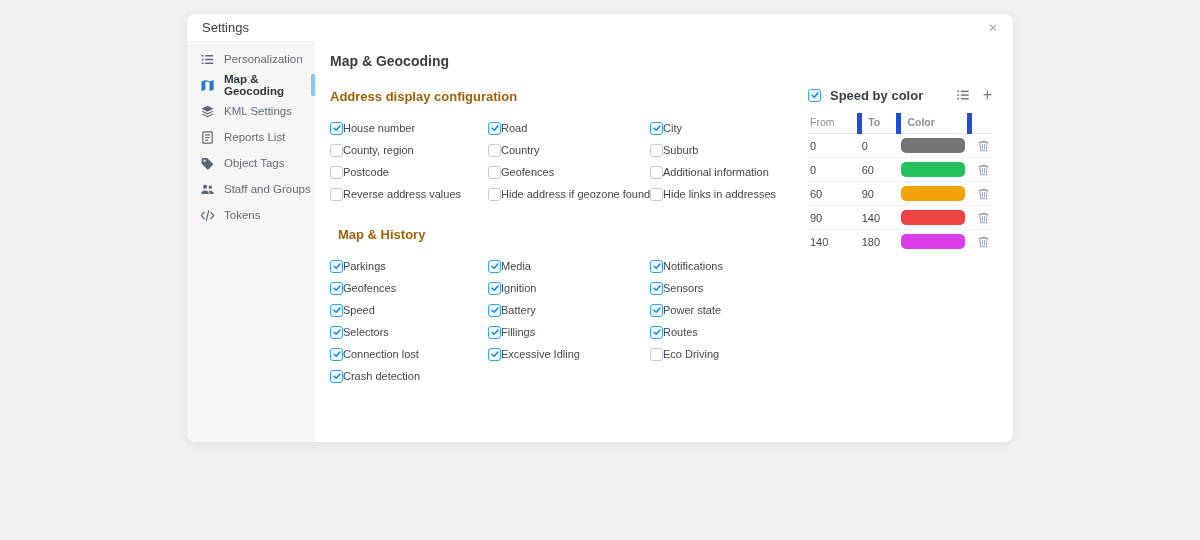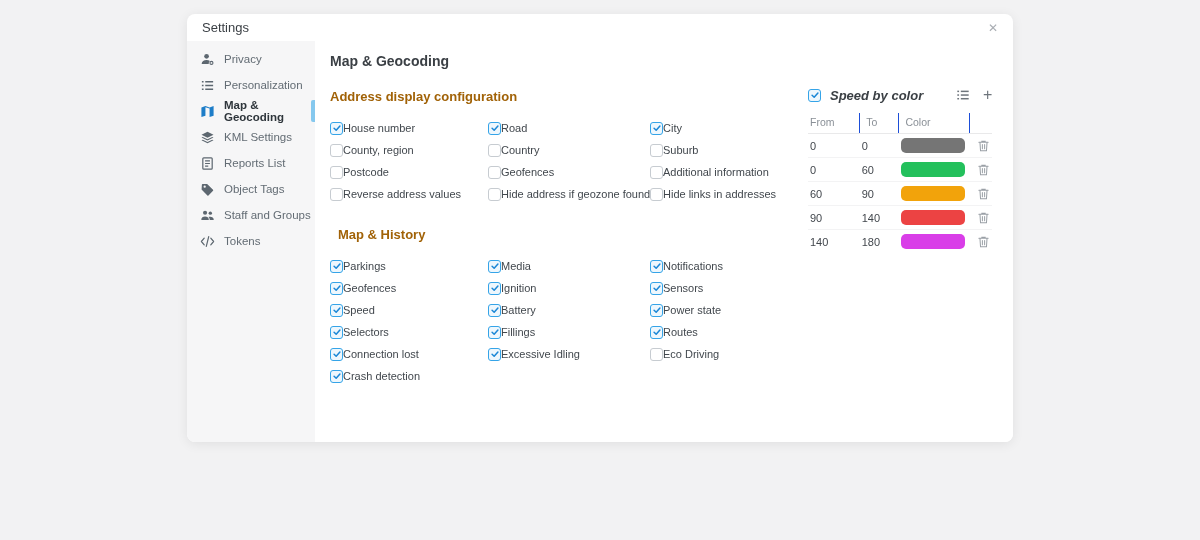--- a/index.html
+++ b/index.html
@@ -33,30 +33,30 @@
   .cb-grid { display:grid; grid-template-columns:158px 162px 168px; grid-auto-rows:22px; align-items:center; margin-bottom:14px; }
   .cb-item { display:flex; align-items:center; cursor:pointer; }
   .cbox { width:13px; height:13px; border-radius:3px; border:1px solid #c7ccd1; background:#fff;
           display:flex; align-items:center; justify-content:center; flex-shrink:0; }
   .cbox.checked { border-color:#35a4e8; background:#eef7fd; }
   .cbox svg { width:10px; height:10px; display:none; }
   .cbox.checked svg { display:block; }
   .cb-label { font-size:11px; color:#41474d; white-space:nowrap; }
 
   .speed-panel { position:absolute; left:493px; top:46px; width:184px; }
-  .sp-header { display:flex; align-items:center; gap:9px;font-style:italic; }
+  .sp-header { display:flex; align-items:center; gap:9px; }
   .sp-title { font-size:13px; font-weight:bold; color:#3a3f44; }
   .sp-icons { margin-left:auto; display:flex; align-items:center; gap:13px; color:#6e757c; }
   .sp-icons .licn svg { width:14px; height:14px; display:block; }
   .plus-icn { font-size:16px; font-weight:normal; color:#6e757c; cursor:pointer; line-height:1; }
 
   table.sp-table { width:100%; border-collapse:collapse; margin-top:10px; }
   .sp-table th { font-size:10.5px; font-weight:normal; color:#8a9097; text-align:left;
                  padding:3px 4px 5px 2px; border-bottom:1px solid #e9e9ea; }
-  .sp-table th + th { border-left:1px solid #1d4ed8; padding-left:6px; }
+  .sp-table th + th { border-left:5px solid #1d4ed8; padding-left:6px;font-weight:bold; }
   .sp-table td { font-size:11px; color:#42474d; padding:4px 2px; border-bottom:1px solid #f3f3f4; height:22px; }
   .sp-table tr:last-child td { border-bottom:none; }
   .col-from { width:50px; } .col-to { width:38px; } .col-color { width:66px; } .col-del { width:22px; }
   .swatch { width:64px; height:15px; border-radius:5px; }
   .trash { color:#9aa0a6; cursor:pointer; display:flex; justify-content:flex-end; }
   .trash svg { width:13px; height:13px; }
 
   .btn-blue { display:inline-flex; align-items:center; gap:6px; background:#1583d3; color:#fff;
               font-size:11px; font-weight:bold; border:none; border-radius:4px; padding:6px 10px;
               cursor:pointer; font-family:"Liberation Sans", sans-serif; }
@@ -69,30 +69,20 @@
 </head>
 <body>
 
 <div class="dialog">
   <div class="dialog-header">
     <span class="dialog-title">Settings</span>
     <span class="close-btn">✕</span>
   </div>
   <div class="dialog-body">
     <div class="sidebar" id="sidebar">
-        <div class="side-item">
-          <span class="icn">
-            <svg viewBox="0 0 16 16" fill="currentColor">
-              <circle cx="7" cy="4.6" r="2.5"></circle>
-              <path d="M1.8 12.6c0-2.6 2.3-4 5.2-4 1.4 0 2.7.3 3.6 1a3 3 0 0 0-1.3 2.4l.1.8H1.8z"></path>
-              <circle cx="12.2" cy="11.6" r="1.6" fill="none" stroke="currentColor" stroke-width="1.2"></circle>
-            </svg>
-          </span>
-          <span>Privacy</span>
-        </div>
         <div class="side-item">
           <span class="icn">
             <svg viewBox="0 0 16 16" fill="currentColor">
               <rect x="2" y="3.2" width="1.8" height="1.6"></rect>
               <rect x="5.6" y="3.2" width="8.4" height="1.6"></rect>
               <rect x="2" y="7.2" width="1.8" height="1.6"></rect>
               <rect x="5.6" y="7.2" width="8.4" height="1.6"></rect>
               <rect x="2" y="11.2" width="1.8" height="1.6"></rect>
               <rect x="5.6" y="11.2" width="8.4" height="1.6"></rect>
             </svg>

